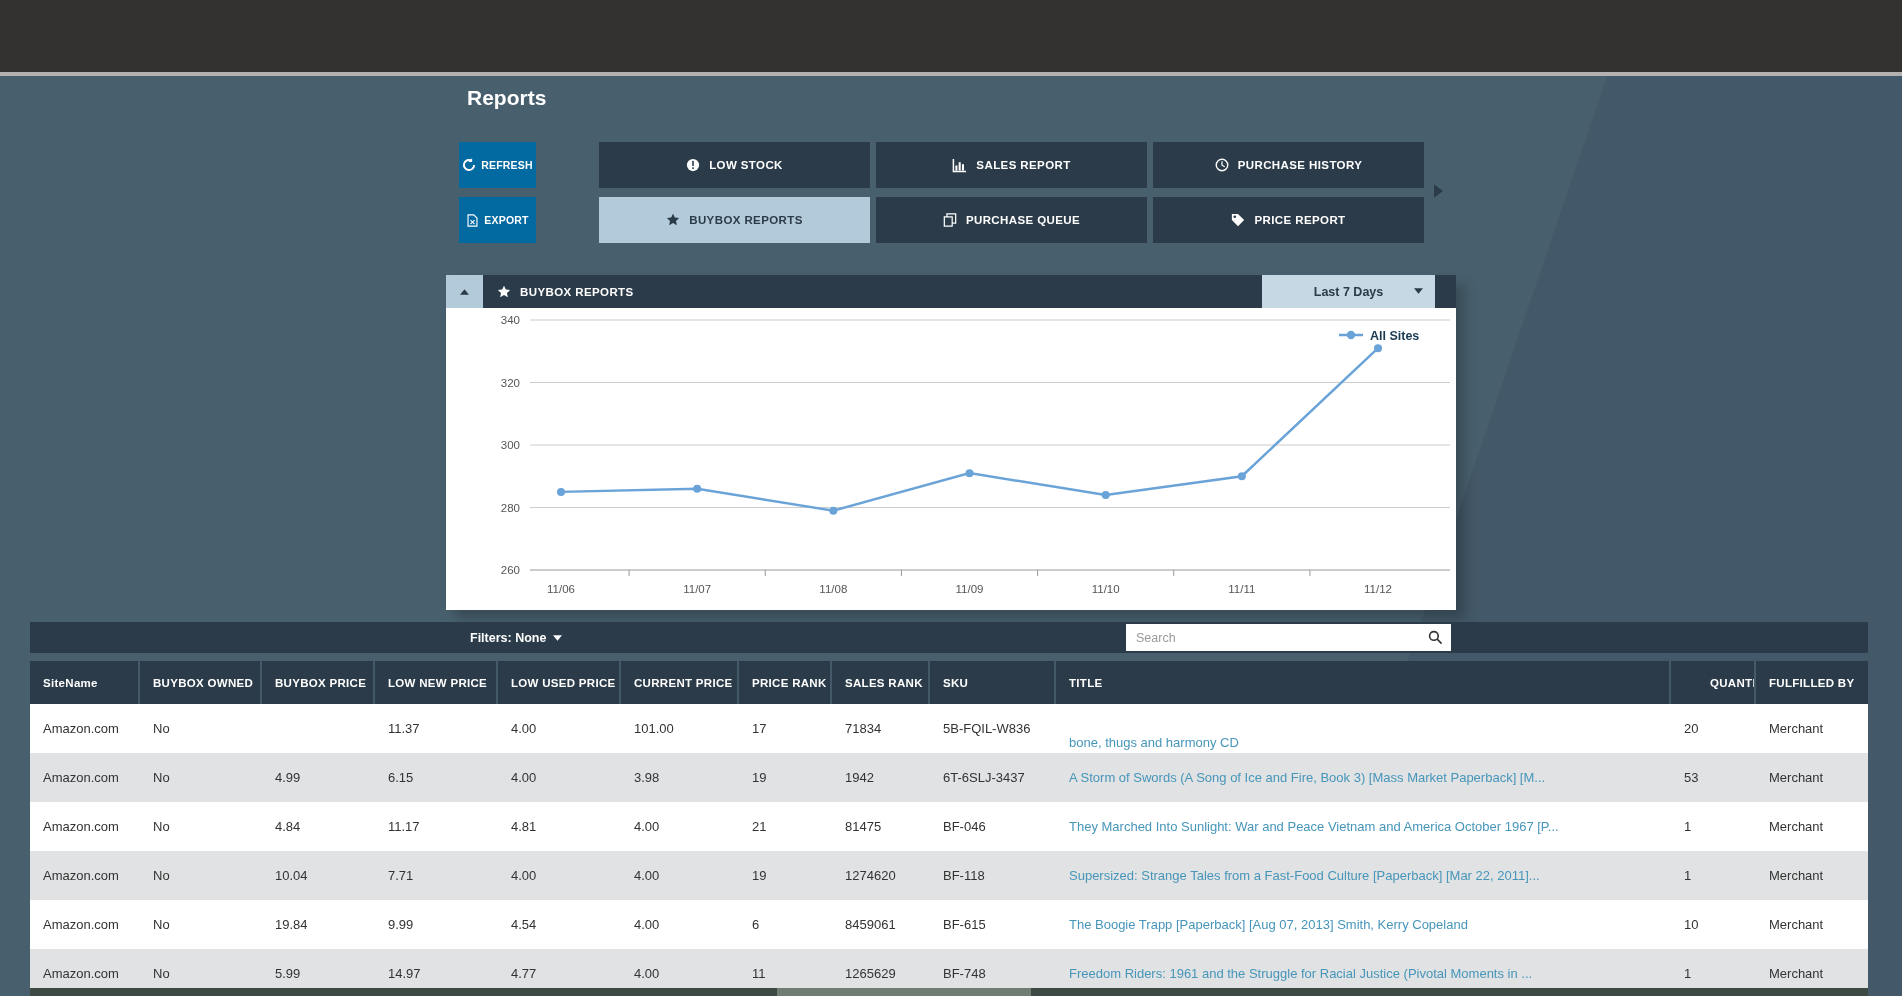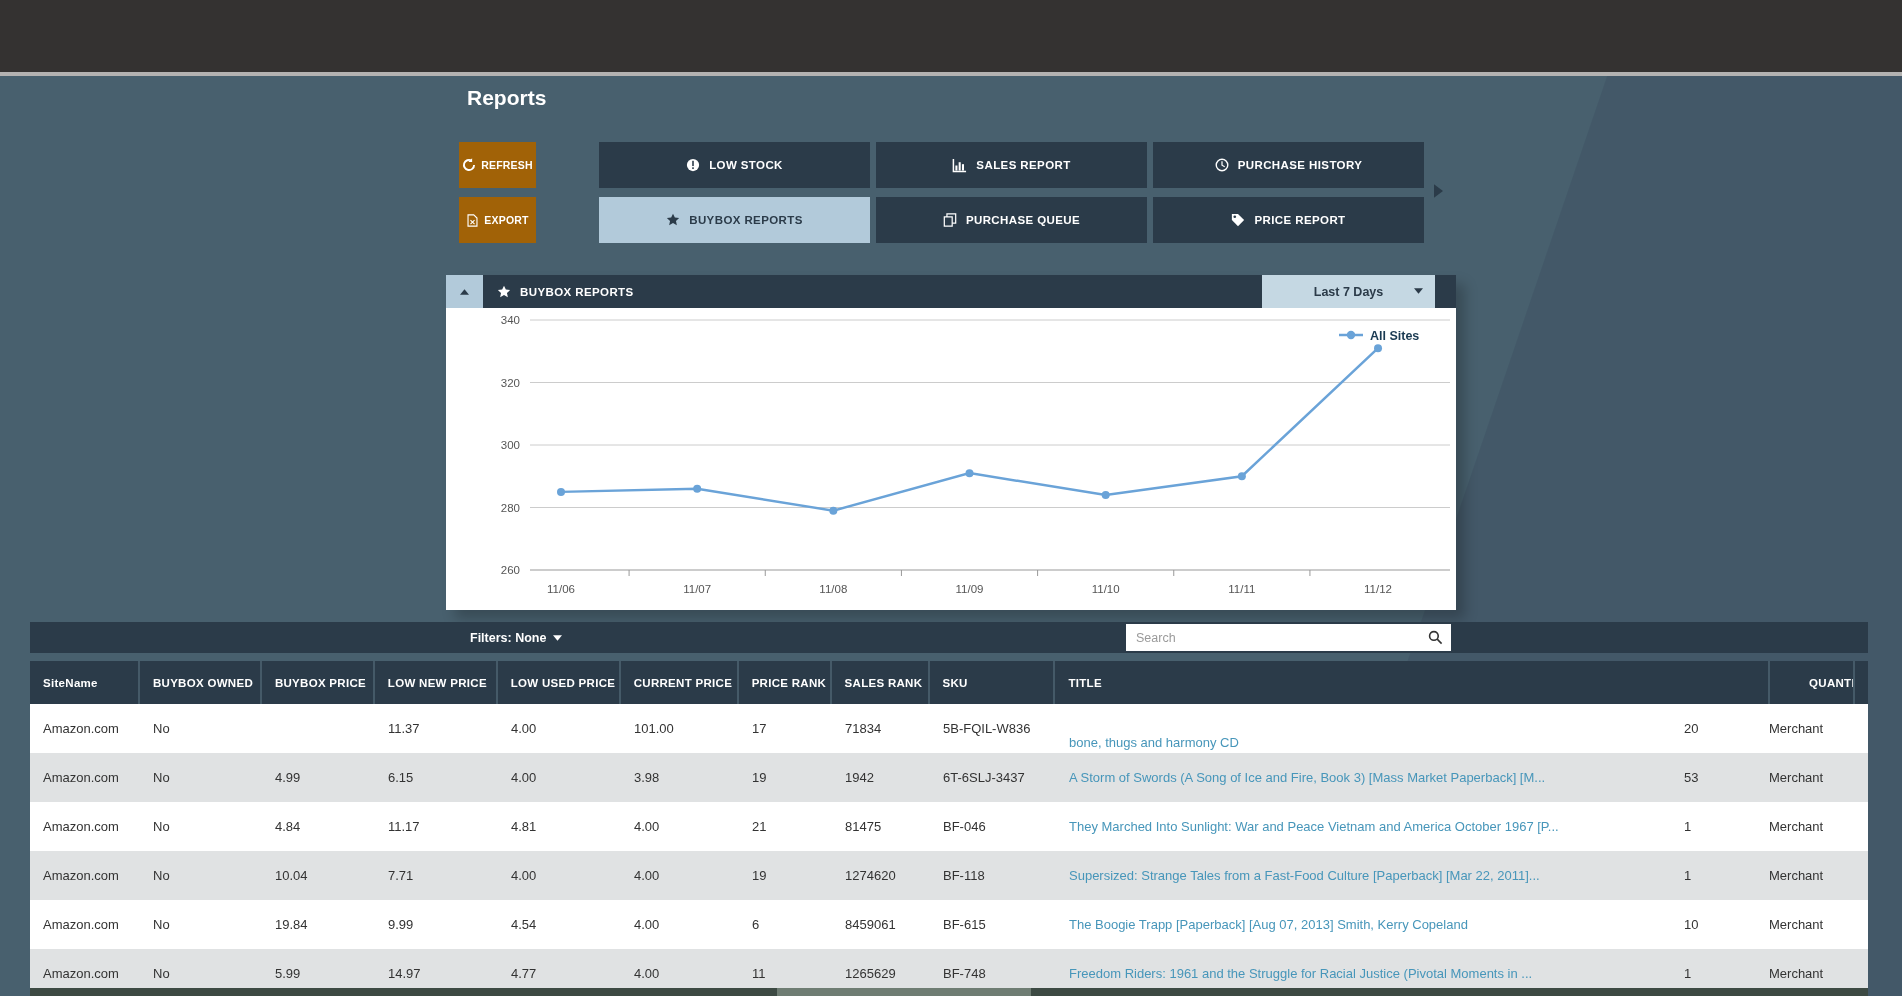--- a/index.html
+++ b/index.html
@@ -23,21 +23,21 @@
     border-radius:10px;padding:2px 6px;line-height:12px;}
   .account{position:absolute;left:1297px;top:0;height:72px;display:flex;align-items:center;gap:8px;color:#fff;
     font-size:13.5px;font-weight:600;cursor:pointer;}
 
   
   .bg-shade{position:absolute;left:0;top:76px;width:100%;height:920px;background:#3d5062;opacity:.45;
     clip-path:polygon(84.5% 0,100% 0,100% 100%,68% 100%);pointer-events:none;}
 
   
   .page-title{position:absolute;left:467px;top:86px;margin:0;font-size:21px;font-weight:bold;color:#fff;}
-  .act{position:absolute;width:77px;height:46px;border:none;background:#a16207;color:#fff;font-weight:bold;
+  .act{position:absolute;width:77px;height:46px;border:none;background:#0369a1;color:#fff;font-weight:bold;
     font-size:10.5px;font-family:inherit;display:flex;align-items:center;justify-content:center;gap:5px;cursor:pointer;letter-spacing:.2px;}
   .act-refresh{left:459px;top:142px;}
   .act-export{left:459px;top:197px;}
 
   .tab-grid{position:absolute;left:599px;top:142px;display:grid;grid-template-columns:repeat(3,271px);
     grid-auto-rows:46px;gap:9px 6px;}
   .tab{border:none;background:#2b3b49;color:#fff;font-family:inherit;font-weight:bold;font-size:11.5px;
     letter-spacing:.4px;display:flex;align-items:center;justify-content:center;gap:9px;cursor:pointer;}
   .tab.selected{background:#b2cada;color:#2b3b49;}
   .tabs-arrow{position:absolute;left:1434px;top:184px;color:#2b3b49;}
@@ -352,21 +352,21 @@
   <div class="tbl-header" id="tbl-header">
       <div class="th" style="width: 108px;">SiteName</div>
       <div class="th" style="width: 122px;">BUYBOX OWNED</div>
       <div class="th" style="width: 113px;">BUYBOX PRICE</div>
       <div class="th" style="width: 123px;">LOW NEW PRICE</div>
       <div class="th" style="width: 123px;">LOW USED PRICE</div>
       <div class="th" style="width: 118px;">CURRENT PRICE</div>
       <div class="th" style="width: 93px;">PRICE RANK</div>
       <div class="th" style="width: 98px;">SALES RANK</div>
       <div class="th" style="width: 126px;">SKU</div>
-      <div class="th" style="width: 715px;">TITLE</div>
+      <div class="th" style="width: 615px;">TITLE</div>
       <div class="th" style="width: 85px; padding-left: 39px;">QUANTITY</div>
       <div class="th" style="flex: 1 1 0%;">FULFILLED BY</div>
     </div>
   <div class="tbl-body" id="tbl-body">
       <div class="tr">
         <div class="td" style="width: 108px;">Amazon.com</div>
         <div class="td" style="width: 122px;">No</div>
         <div class="td" style="width: 113px;"></div>
         <div class="td" style="width: 123px;">11.37</div>
         <div class="td" style="width: 123px;">4.00</div>

